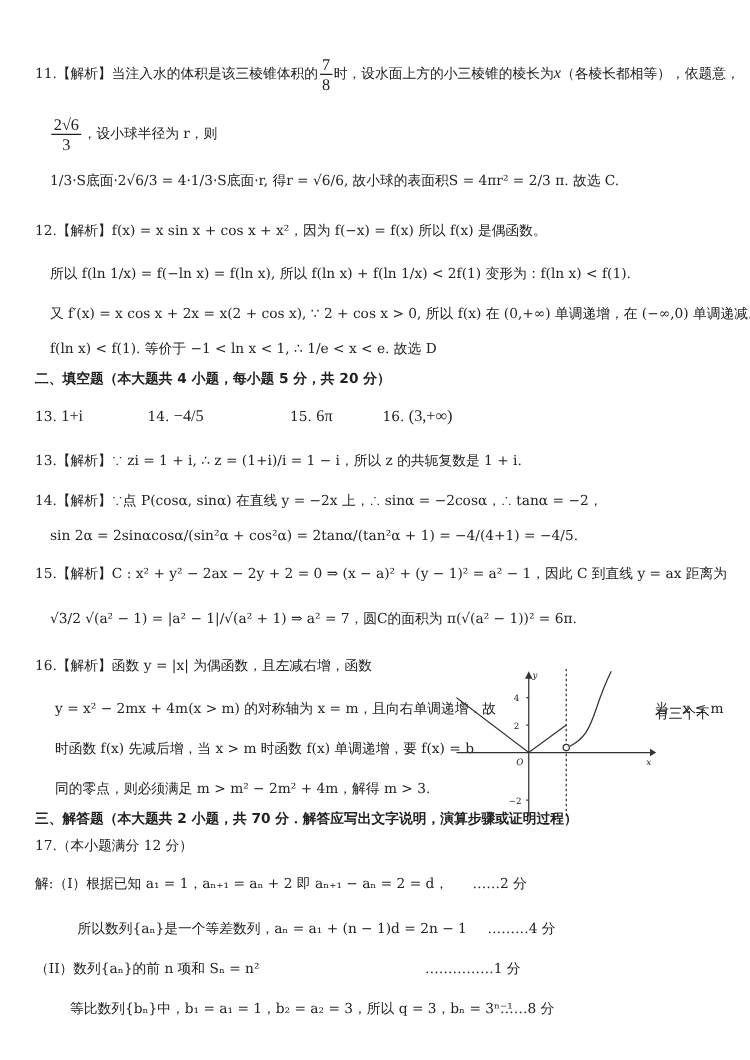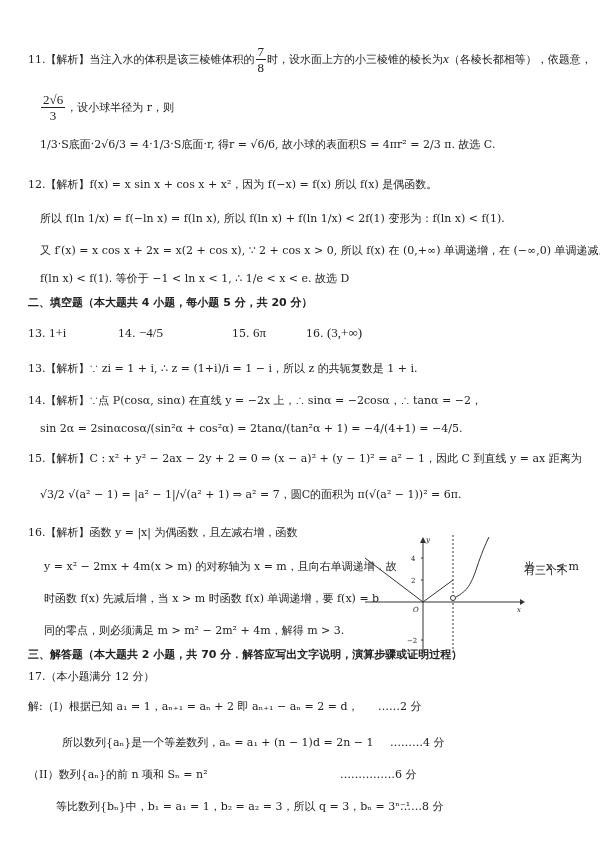--- a/index.html
+++ b/index.html
@@ -81,15 +81,15 @@
 </div>
 
 <div class="ln bold" style="left:28px;top:648px;">三、解答题（本大题共 2 小题，共 70 分．解答应写出文字说明，演算步骤或证明过程）</div>
 
 <div class="ln" style="left:28px;top:670px;">17.（本小题满分 12 分）</div>
 <div class="ln" style="left:28px;top:700px;">解:（I）根据已知 a₁ = 1，aₙ₊₁ = aₙ + 2 即 aₙ₊₁ − aₙ = 2 = d，</div>
 <div class="ln" style="left:378px;top:700px;">……2 分</div>
 <div class="ln" style="left:62px;top:736px;">所以数列{aₙ}是一个等差数列，aₙ = a₁ + (n − 1)d = 2n − 1</div>
 <div class="ln" style="left:390px;top:736px;">………4 分</div>
 <div class="ln" style="left:28px;top:768px;">（II）数列{aₙ}的前 n 项和 Sₙ = n²</div>
-<div class="ln" style="left:340px;top:768px;">……………6 分</div>
+<div class="ln" style="left:340px;top:768px;">……………1 分</div>
 <div class="ln" style="left:56px;top:800px;">等比数列{bₙ}中，b₁ = a₁ = 1，b₂ = a₂ = 3，所以 q = 3，bₙ = 3ⁿ⁻¹</div>
 <div class="ln" style="left:400px;top:800px;">……8 分</div>
 
 </body></html>

